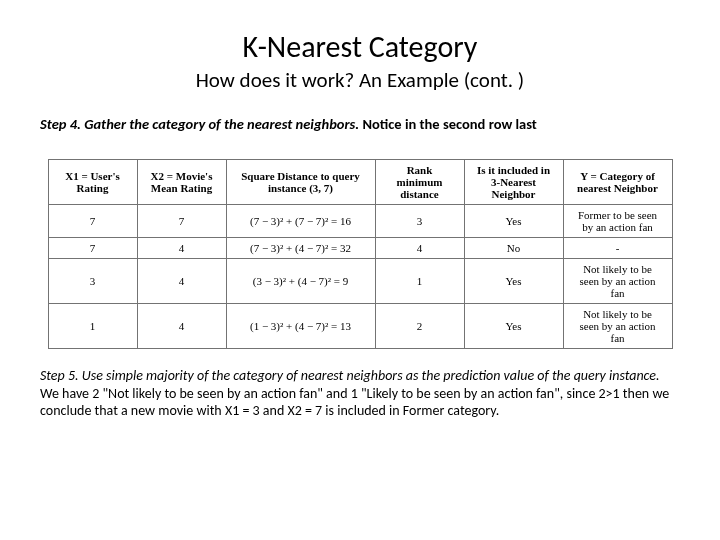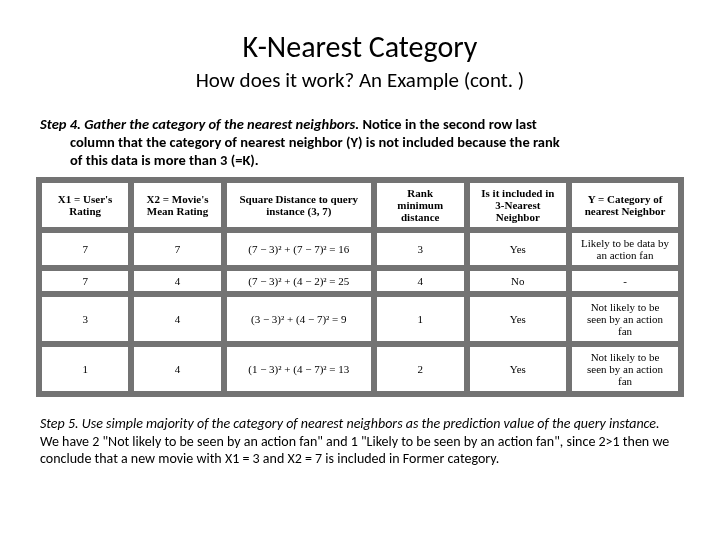--- a/index.html
+++ b/index.html
@@ -36,21 +36,21 @@
   .indent {
     margin-left: 30px;
   }
   table {
     border-collapse: collapse;
     margin: 6px auto 18px auto;
     font-family: "Times New Roman", serif;
     font-size: 11px;
   }
   th, td {
-    border: 6px solid #737373;
+    border: 1px solid #737373;
     padding: 4px 9px;
     text-align: center;
     vertical-align: middle;
   }
   th {
     font-weight: bold;
     background: #fff;
   }
   .col-x1 { width: 70px; }
   .col-x2 { width: 70px; }
@@ -65,48 +65,47 @@
   }
 </style>
 </head>
 <body>
 
 <h1 class="title">K-Nearest Category</h1>
 <h2 class="subtitle">How does it work? An Example (cont. )</h2>
 
 <p class="step">
   <span class="step-label">Step 4.</span><span class="step-label"> Gather the category of the nearest neighbors.</span><span> Notice in the second row last</span><br>
-  <span class="indent">column that the category of nearest neighbor (Y) is not included because the rank</span><br>
-  <span class="indent">of this data is more than 3 (=K).</span>
+  <br>
 </p>
 
 <table>
   <thead>
     <tr>
       <th class="col-x1">X1 = User's Rating</th>
       <th class="col-x2">X2 = Movie's Mean Rating</th>
       <th class="col-sq">Square Distance to query instance (3, 7)</th>
       <th class="col-rank">Rank minimum distance</th>
       <th class="col-inc">Is it included in 3-Nearest Neighbor</th>
       <th class="col-y">Y = Category of nearest Neighbor</th>
     </tr>
   </thead>
   <tbody>
     <tr>
       <td>7</td>
       <td>7</td>
       <td>(7 − 3)² + (7 − 7)² = 16</td>
       <td>3</td>
       <td>Yes</td>
-      <td>Likely to be data by an action fan</td>
+      <td>Former to be seen by an action fan</td>
     </tr>
     <tr>
       <td>7</td>
       <td>4</td>
-      <td>(7 − 3)² + (4 − 2)² = 25</td>
+      <td>(7 − 3)² + (4 − 7)² = 32</td>
       <td>4</td>
       <td>No</td>
       <td>-</td>
     </tr>
     <tr>
       <td>3</td>
       <td>4</td>
       <td>(3 − 3)² + (4 − 7)² = 9</td>
       <td>1</td>
       <td>Yes</td>

